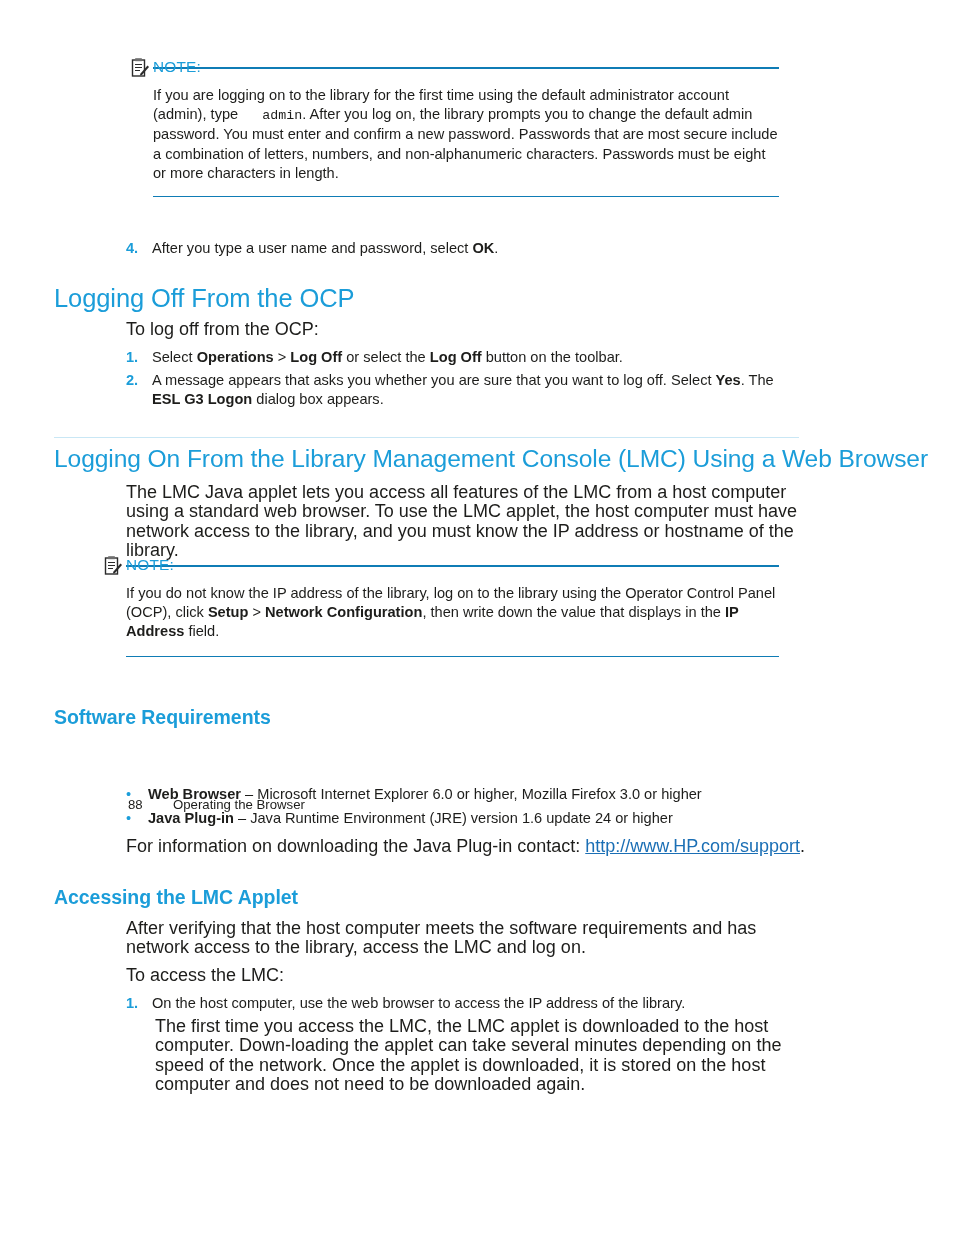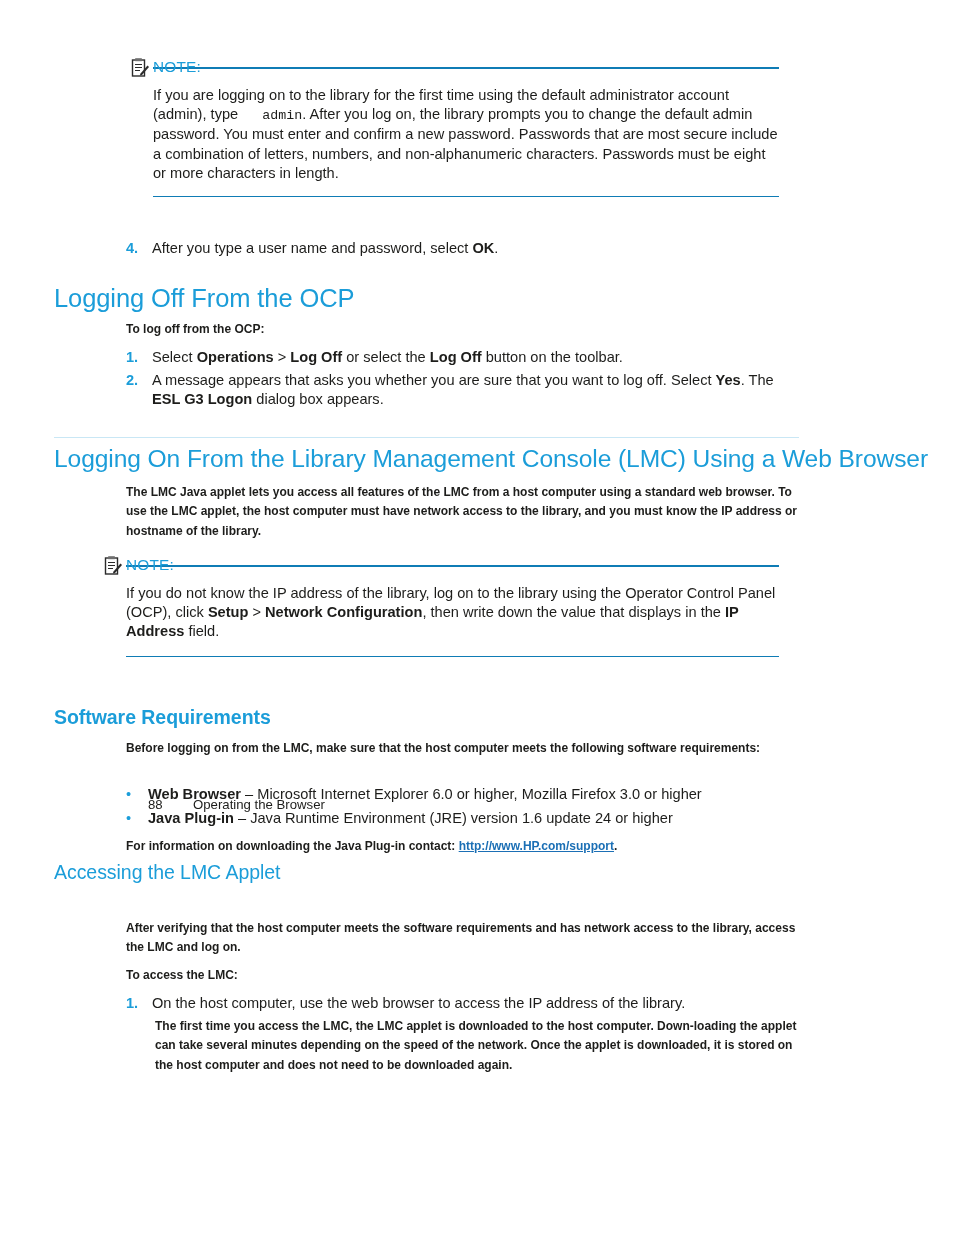--- a/index.html
+++ b/index.html
@@ -134,45 +134,43 @@
   }
   .bullet-text {
     font-size: 14.6px;
     line-height: 19.3px;
     color: #1d1d1b;
   }
 
   
   .para {
     position: absolute;
-    font-size: 12px;
-    line-height: 19.3px;
-    color: #1d1d1b;
-    font-weight: bold;
+    font-size: 18px;
+    line-height: 19.3px;
+    color: #1d1d1b;
   }
 
   a.doclink {
     color: #1b6fb5;
     text-decoration: underline;
   }
 
   
   .footer {
     position: absolute;
     bottom: 58px;
     left: 128px;
     display: flex;
     align-items: baseline;
     font-size: 13.2px;
     color: #1d1d1b;
   }
   .footer-page {
     width: 45px;
     flex: 0 0 45px;
-    margin-left: 20px;
   }
 </style>
 </head>
 <body>
 
 <div class="page">
 
   <div class="note" style="left:153px; top:67px; width:626px;">
     <div class="rule"></div>
     <div class="note-head">
@@ -236,37 +234,36 @@
       <span class="note-label">NOTE:</span>
     </div>
     <div class="note-body" style="padding-top:5px;">
       <span>If you do not know the IP address of the library, log on to the library using the Operator Control Panel (OCP), click </span><b>Setup</b><span> &gt; </span><b>Network Configuration</b><span>, then write down the value that displays in the </span><b>IP Address</b><span> field.</span>
     </div>
     <div class="note-bottom-rule" style="margin-top:14px;"></div>
   </div>
 
   <h2 class="h2" style="left:54px; top:705px;font-weight:bold;">Software Requirements</h2>
 
-  <div class="para" style="left:126px; top:739px; width:668px;">Before logging on from the LMC, make sure that the host computer meets the following software requirements:</div>
 
   <div class="bullet-row" style="left:126px; top:785px; width:700px;">
     <span class="bullet-dot">•</span>
     <span class="bullet-text"><b>Web Browser</b><span> – Microsoft Internet Explorer 6.0 or higher, Mozilla Firefox 3.0 or higher</span></span>
   </div>
 
   <div class="bullet-row" style="left:126px; top:809px; width:700px;">
     <span class="bullet-dot">•</span>
     <span class="bullet-text"><b>Java Plug-in</b><span> – Java Runtime Environment (JRE) version 1.6 update 24 or higher</span></span>
   </div>
 
   <div class="para" style="left:126px; top:837px; width:700px;">
     <span>For information on downloading the Java Plug-in contact: </span><a class="doclink" href="#">http://www.HP.com/support</a><span>.</span>
   </div>
 
-  <h2 class="h2" style="left:54px; top:860px;">Accessing the LMC Applet</h2>
+  <h2 class="h2" style="left:54px; top:885px;font-weight:bold;">Accessing the LMC Applet</h2>
 
   <div class="para" style="left:126px; top:919px; width:676px;">After verifying that the host computer meets the software requirements and has network access to the library, access the LMC and log on.</div>
 
   <div class="para" style="left:126px; top:966px; width:676px;">To access the LMC:</div>
 
   <div class="step" style="left:126px; top:994px; width:700px;">
     <span class="step-num">1.</span>
     <span class="step-text">On the host computer, use the web browser to access the IP address of the library.</span>
   </div>
 

